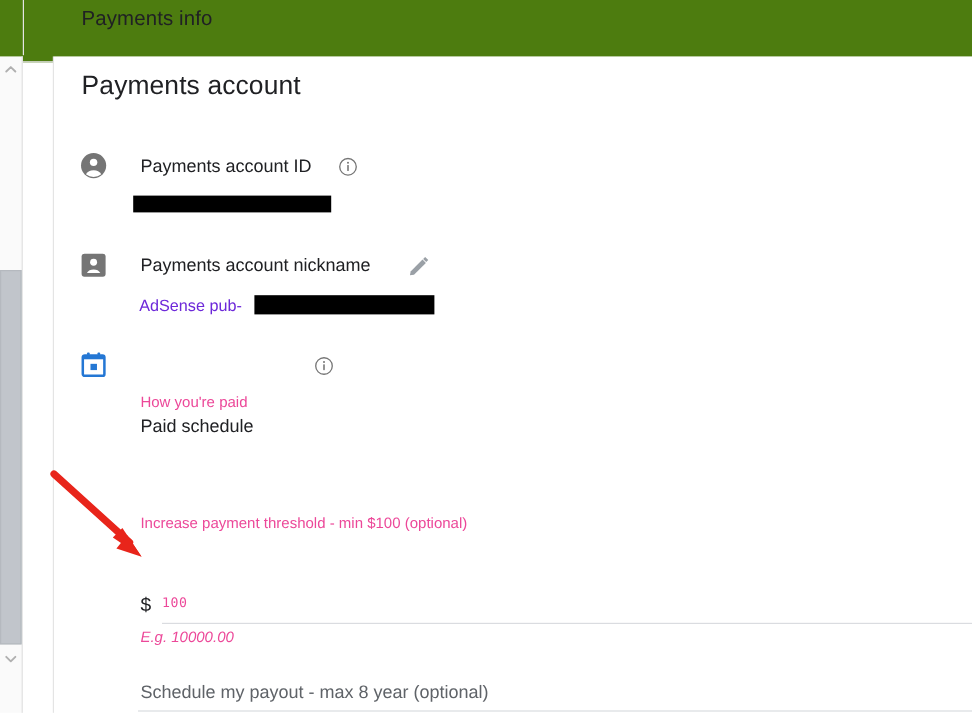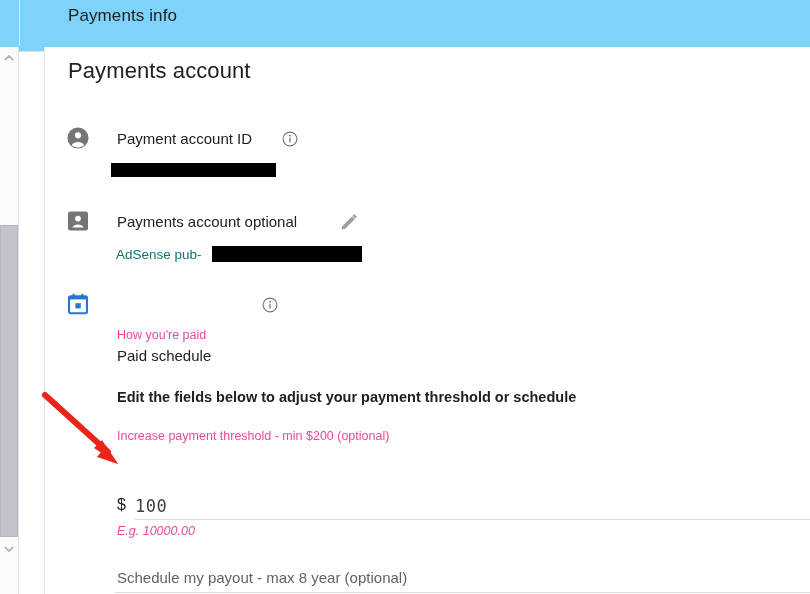--- a/index.html
+++ b/index.html
@@ -14,21 +14,21 @@
     color: #202124;
     overflow: hidden;
     position: relative;
   }
 
   
   .topbar {
     position: absolute;
     left: 0; top: 0;
     width: 810px; height: 52px;
-    background: #7dd3fc;
+    background: #4d7c0f;
     border-bottom: 1px solid #e0e0e0;
     box-sizing: border-box;
   }
   .topbar-railline {
     position: absolute;
     left: 19px; top: 0;
     width: 1px; height: 46px;
     background: #e4e4e4;
   }
   .topbar-title {
@@ -122,21 +122,21 @@
   .pencil-icon svg { display: block; }
 
   .redaction {
     position: absolute;
     background: #000000;
   }
 
   .muted-text {
     position: absolute;
     font-size: 13.5px;
-    color: #0f766e;
+    color: #6d28d9;
     white-space: nowrap;
   }
   .muted-small {
     position: absolute;
     font-size: 12.5px;
     color: #ec4899;
     white-space: nowrap;
   }
   .body-strong {
     position: absolute;
@@ -155,22 +155,22 @@
   .currency-sign {
     position: absolute;
     left: 72px; top: 449px;
     font-size: 16px;
     color: #202124;
   }
   .amount-input {
     position: absolute;
     left: 90px; top: 449px;
     font-family: "DejaVu Sans Mono", monospace;
-    font-size: 17px;
-    color: #404040;
+    font-size: 11px;
+    color: #ec4899;
     letter-spacing: 0.5px;
     text-align: right;
   }
 
   .field-underline {
     position: absolute;
     height: 1px;
     background: #dadce0;
   }
 
@@ -210,38 +210,38 @@
 
   <div class="page-title">Payments account</div>
 
   <div class="row-icon" style="top:79px;">
     <svg width="24" height="24" viewBox="0 0 24 24">
       <circle cx="12" cy="12" r="10.5" fill="#757575"></circle>
       <circle cx="12" cy="9.3" r="3.1" fill="#ffffff"></circle>
       <path d="M5.6 19.2 A7.2 6 0 0 1 18.4 19.2 A10.4 10.4 0 0 1 5.6 19.2 Z" fill="#ffffff"></path>
     </svg>
   </div>
-  <div class="row-label" style="left:72px; top:83px;">Payment account ID</div>
+  <div class="row-label" style="left:72px; top:83px;">Payments account ID</div>
   <div class="info-icon" style="left:237px; top:84px;">
     <svg width="16" height="16" viewBox="0 0 16 16">
       <circle cx="8" cy="8" r="6.9" fill="none" stroke="#757575" stroke-width="1.1"></circle>
       <circle cx="8" cy="4.7" r="0.85" fill="#757575"></circle>
       <rect x="7.35" y="6.5" width="1.3" height="5" rx="0.5" fill="#757575"></rect>
     </svg>
   </div>
   <div class="redaction" style="left:66px; top:116px; width:165px; height:14px;"></div>
 
   <div class="row-icon" style="top:162px;">
     <svg width="24" height="24" viewBox="0 0 24 24">
       <rect x="2" y="2.4" width="20" height="19.2" rx="2.4" fill="#757575"></rect>
       <circle cx="12" cy="9.6" r="2.9" fill="#ffffff"></circle>
       <path d="M6.4 18.4 A6.2 4.9 0 0 1 17.6 18.4 Z" fill="#ffffff"></path>
     </svg>
   </div>
-  <div class="row-label" style="left:72px; top:166px;">Payments account optional</div>
+  <div class="row-label" style="left:72px; top:166px;">Payments account nickname</div>
   <div class="pencil-icon" style="left:295px; top:166px;">
     <svg width="18" height="18" viewBox="0 0 18 18">
       <path d="M2.2 13.2 L12.1 3.3 L14.9 6.1 L5 16 L1.6 16.4 Z" fill="#9aa0a6"></path>
       <path d="M12.6 2.8 L14.3 1.1 L16.9 3.7 L15.2 5.4 Z" fill="#9aa0a6"></path>
     </svg>
   </div>
   <div class="muted-text" style="left:71px; top:200px;">AdSense pub-</div>
   <div class="redaction" style="left:167px; top:199px; width:150px; height:16px;"></div>
 
   <div class="row-icon" style="top:245px;">
@@ -257,23 +257,22 @@
     <svg width="16" height="16" viewBox="0 0 16 16">
       <circle cx="8" cy="8" r="6.9" fill="none" stroke="#757575" stroke-width="1.1"></circle>
       <circle cx="8" cy="4.7" r="0.85" fill="#757575"></circle>
       <rect x="7.35" y="6.5" width="1.3" height="5" rx="0.5" fill="#757575"></rect>
     </svg>
   </div>
 
   <div class="muted-small" style="left:72px; top:281px;">How you're paid</div>
   <div class="value-text" style="left:72px; top:300px;">Paid schedule</div>
 
-  <div class="body-strong" style="left:72px; top:342px;">Edit the fields below to adjust your payment threshold or schedule</div>
-
-  <div class="muted-small" style="left:72px; top:382px;">Increase payment threshold - min $200 (optional)</div>
+
+  <div class="muted-small" style="left:72px; top:382px;">Increase payment threshold - min $100 (optional)</div>
   <div class="currency-sign">$</div>
   <div class="amount-input">100</div>
   <div class="field-underline" style="left:90px; top:472px; width:675px;"></div>
   <div class="muted-small" style="left:72px; top:477px;font-style:italic;">E.g. 10000.00</div>
 
   <div class="value-text" style="left:72px; top:522px; color:#5f6368;">Schedule my payout - max 8 year (optional)</div>
   <div class="field-underline" style="left:70px; top:545px; width:695px;"></div>
 
 </div>
 

